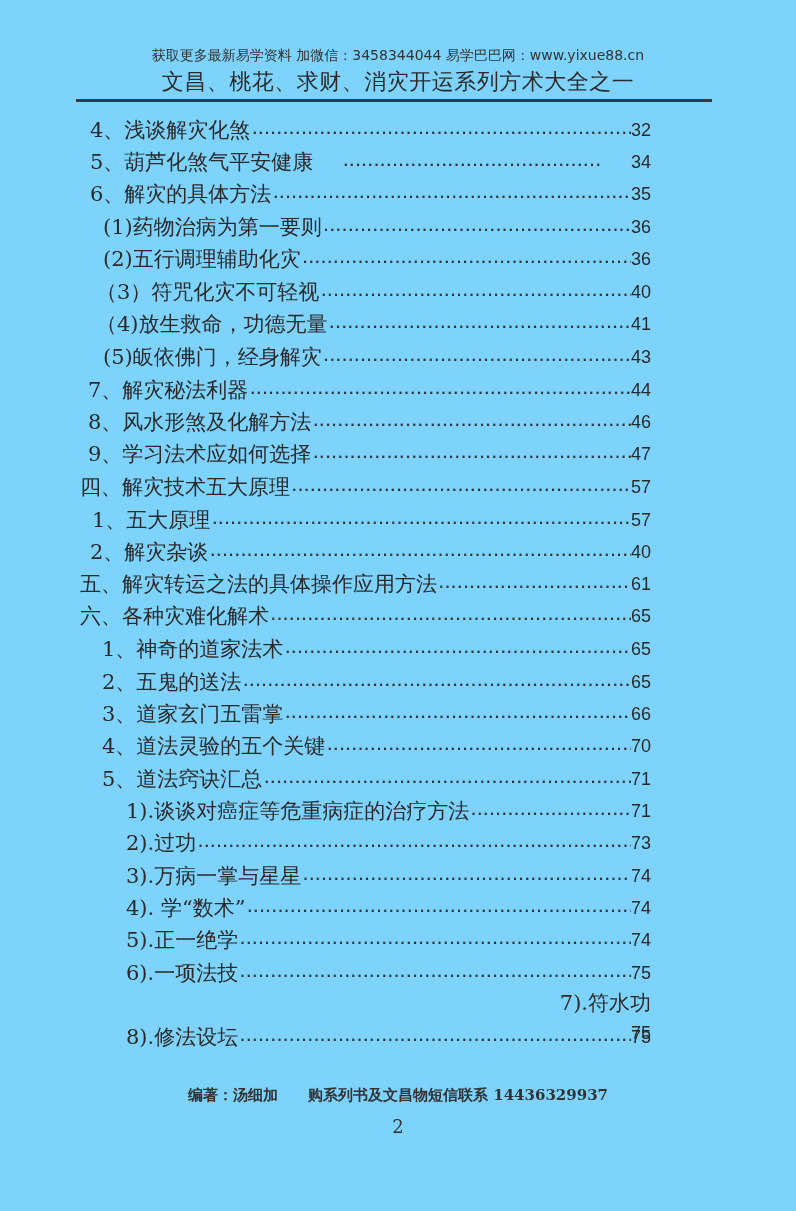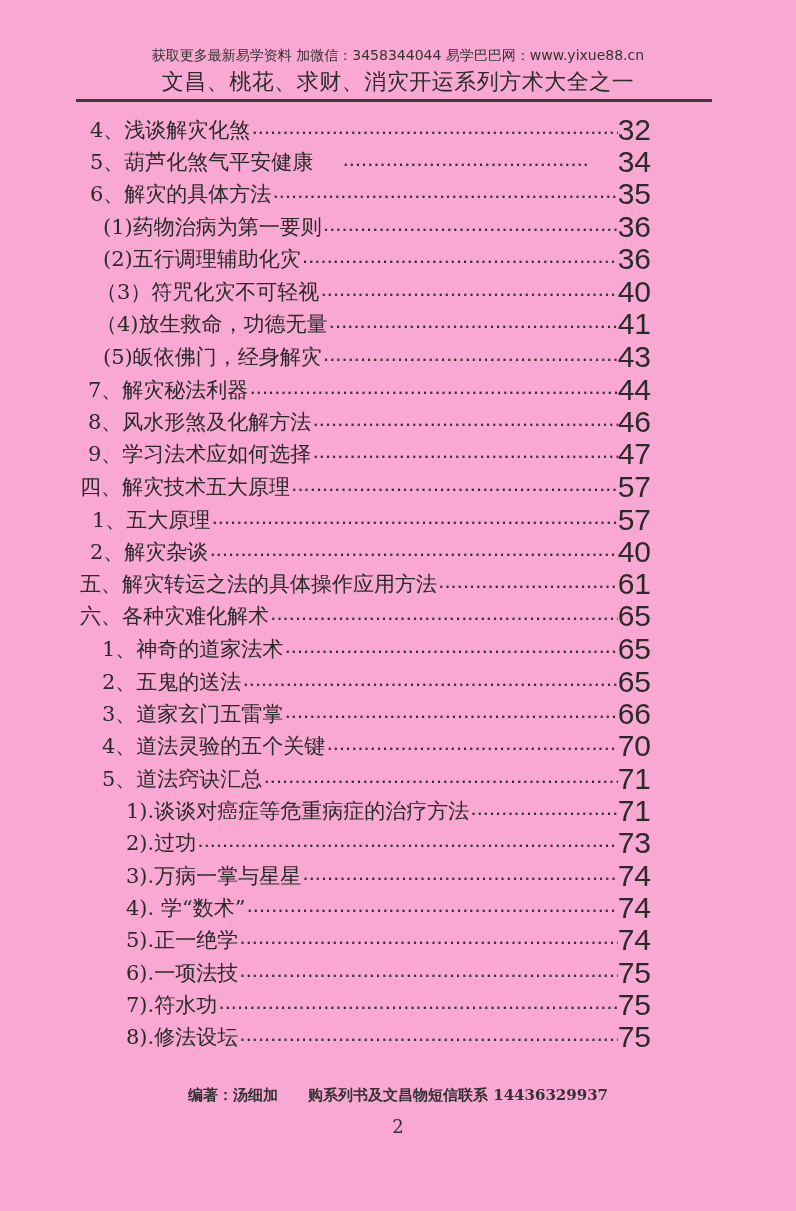--- a/index.html
+++ b/index.html
@@ -13,21 +13,21 @@
     position: relative;
     overflow: hidden;
     color: #2a2a2a;
     font-family: "DejaVu Serif", "Liberation Serif", serif;
   }
   .page {
     position: absolute;
     left: 0; top: 0;
     width: 796px;
     height: 1211px;
-    background: #f9a8d4;
+    background: #7dd3fc;
   }
   .header-watermark {
     position: absolute;
     top: 47px;
     left: 0;
     width: 796px;
     text-align: center;
     font-family: "DejaVu Sans", "Liberation Sans", sans-serif;
     font-size: 14px;
     letter-spacing: 0px;
@@ -86,21 +86,21 @@
     white-space: nowrap;
     font-size: 12px;
     letter-spacing: 1.6px;
     color: #333;
     line-height: 24px;
     margin-left: 2px;
     font-family: "DejaVu Sans", sans-serif;
     font-weight: bold;
   }
   .toc-page {
-    font-size: 30px;
+    font-size: 18px;
     line-height: 30px;
     white-space: nowrap;
     color: #2a2a2a;
     font-family: "Liberation Sans", "DejaVu Sans", sans-serif;
   }
   .footer-credit {
     position: absolute;
     top: 1086px;
     left: 0;
     width: 796px;
@@ -314,21 +314,21 @@
         </div>
       </div>
       <div class="toc-row" style="top: 843px;">
         <div class="inner" style="left: 126px;">
           <span class="toc-label">6).一项法技</span>
           <span class="toc-leader">········································································································································································································</span>
           <span class="toc-page">75</span>
         </div>
       </div>
       <div class="toc-row" style="top: 875px;">
-        <div class="inner" style="left: 126px;">
+        <div class="inner" style="left: 126px; flex-direction: column;">
           <span class="toc-label">7).符水功</span>
           <span class="toc-leader">········································································································································································································</span>
           <span class="toc-page">75</span>
         </div>
       </div>
       <div class="toc-row" style="top: 907px;">
         <div class="inner" style="left: 126px;">
           <span class="toc-label">8).修法设坛</span>
           <span class="toc-leader">········································································································································································································</span>
           <span class="toc-page">75</span>

